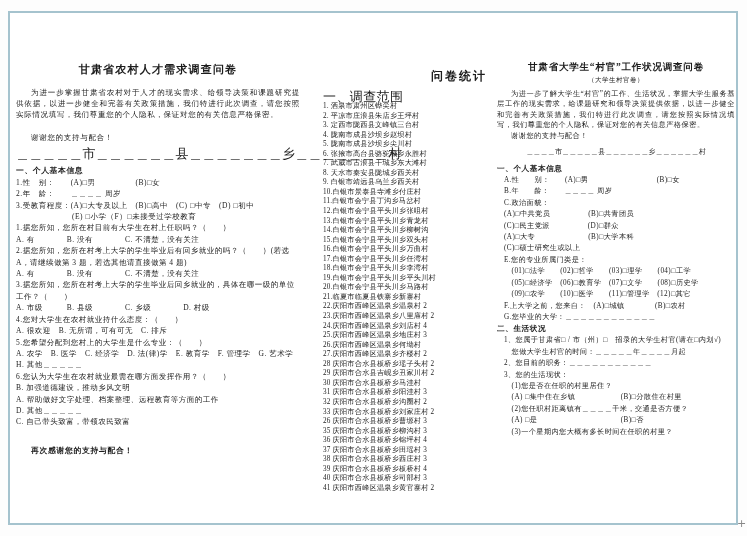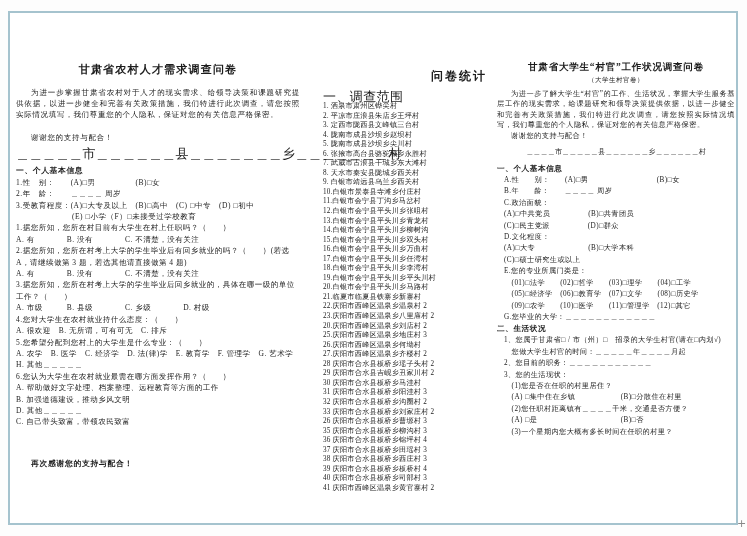--- a/index.html
+++ b/index.html
@@ -17,21 +17,21 @@
   .col2{left:323px;top:68px;width:166px;}
   .col3{left:497px;top:61px;width:238px;}
 
   
   .q-title{font-size:11px;font-weight:bold;text-align:center;letter-spacing:1.2px;margin-bottom:10px;}
   .q-intro{font-size:7.5px;letter-spacing:0.7px;line-height:11.2px;text-indent:15px;text-align:justify;margin-bottom:11px;}
   .q-thanks{font-size:7.5px;letter-spacing:0.7px;line-height:11.2px;text-indent:15px;}
   .q-loc{font-size:13px;line-height:11px;margin:5px 0 6px;text-align:center;white-space:nowrap;letter-spacing:0.3px;}
   .sec{font-size:7.8px;font-weight:bold;line-height:12px;letter-spacing:0.6px;}
   .line{font-size:7.5px;letter-spacing:0.5px;line-height:11.4px;}
-  .closing{font-size:7.8px;font-weight:bold;margin-top:30px;text-indent:15px;letter-spacing:0.7px;}
+  .closing{font-size:7.8px;font-weight:bold;margin-top:17px;text-indent:15px;letter-spacing:0.7px;}
 
   
   .stats-title{font-size:12px;font-weight:bold;text-align:right;letter-spacing:2px;margin-bottom:7px;padding-right:2px;}
   .stats-label{font-size:13px;line-height:10px;letter-spacing:0.4px;}
   .stats-item{font-size:7.2px;line-height:9.55px;letter-spacing:0.2px;white-space:nowrap;}
 
   
   .q-title3{font-size:9.5px;font-weight:bold;text-align:center;letter-spacing:0.8px;margin-bottom:2px;}
   .q-sub{font-size:6.5px;text-align:center;margin-bottom:4px;letter-spacing:0.5px;}
   .intro3{font-size:7.2px;letter-spacing:0.5px;line-height:10.4px;text-indent:14px;text-align:justify;}
@@ -67,22 +67,22 @@
       <div class="line">A. 有　　　　B. 没有　　　　C. 不清楚，没有关注</div>
       <div class="line">2.据您所知，您所在村考上大学的学生毕业后有回乡就业的吗？（　　）(若选 A，请继续做第 3 题，若选其他请直接做第 4 题)</div>
       <div class="line">A. 有　　　　B. 没有　　　　C. 不清楚，没有关注</div>
       <div class="line">3.据您所知，您所在村考上大学的学生毕业后回乡就业的，具体在哪一级的单位工作？（　　）</div>
       <div class="line">A. 市级　　　B. 县级　　　　C. 乡级　　　　D. 村级</div>
       <div class="line">4.您对大学生在农村就业持什么态度：（　　）</div>
       <div class="line">A. 很欢迎　B. 无所谓，可有可无　C. 排斥</div>
       <div class="line">5.您希望分配到您村上的大学生是什么专业：（　　）</div>
       <div class="line">A. 农学　B. 医学　C. 经济学　D. 法(律)学　E. 教育学　F. 管理学　G. 艺术学　H. 其他＿＿＿＿＿</div>
       <div class="line">6.您认为大学生在农村就业最需在哪方面发挥作用？（　　）</div>
+      <div class="line">B. 加强道德建设，推动乡风文明</div>
       <div class="line">A. 帮助做好文字处理、档案整理、远程教育等方面的工作</div>
-      <div class="line">B. 加强道德建设，推动乡风文明</div>
       <div class="line">D. 其他＿＿＿＿＿</div>
       <div class="line">C. 自己带头致富，带领农民致富</div>
     </div>
   <div class="closing">再次感谢您的支持与配合！</div>
 </div>
 
 <div class="col col2">
   <div class="stats-title">问卷统计</div>
   <div class="stats-label">一、调查范围</div>
   <div>
@@ -102,21 +102,21 @@
       <div class="stats-item">14.白银市会宁县平头川乡柳树沟</div>
       <div class="stats-item">15.白银市会宁县平头川乡双头村</div>
       <div class="stats-item">16.白银市会宁县平头川乡万曲村</div>
       <div class="stats-item">17.白银市会宁县平头川乡任湾村</div>
       <div class="stats-item">18.白银市会宁县平头川乡李湾村</div>
       <div class="stats-item">19.白银市会宁县平头川乡平头川村</div>
       <div class="stats-item">20.白银市会宁县平头川乡马路村</div>
       <div class="stats-item">21.临夏市临夏县铁寨乡新寨村</div>
       <div class="stats-item">22.庆阳市西峰区温泉乡温泉村 2</div>
       <div class="stats-item">23.庆阳市西峰区温泉乡八里庙村 2</div>
-      <div class="stats-item">20.庆阳市西峰区温泉乡刘店村 2</div>
+      <div class="stats-item">24.庆阳市西峰区温泉乡刘店村 4</div>
       <div class="stats-item">25.庆阳市西峰区温泉乡地庄村 3</div>
       <div class="stats-item">26.庆阳市西峰区温泉乡何坳村</div>
       <div class="stats-item">27.庆阳市西峰区温泉乡齐楼村 2</div>
       <div class="stats-item">28 庆阳市合水县板桥乡瑶子头村 2</div>
       <div class="stats-item">29 庆阳市合水县吉岘乡丑家川村 2</div>
       <div class="stats-item">30 庆阳市合水县板桥乡马洼村</div>
       <div class="stats-item">31 庆阳市合水县板桥乡阳洼村 3</div>
       <div class="stats-item">32 庆阳市合水县板桥乡沟圈村 2</div>
       <div class="stats-item">33 庆阳市合水县板桥乡刘家庄村 2</div>
       <div class="stats-item">26 庆阳市合水县板桥乡曹塬村 3</div>
@@ -136,27 +136,27 @@
   <div class="intro3">为进一步了解大学生“村官”的工作、生活状况，掌握大学生服务基层工作的现实需求，给课题研究和领导决策提供依据，以进一步健全和完善有关政策措施，我们特进行此次调查，请您按照实际情况填写，我们尊重您的个人隐私，保证对您的有关信息严格保密。</div>
   <div class="thanks3">谢谢您的支持与配合！</div>
   <div class="loc3">＿＿＿＿市＿＿＿＿＿县＿＿＿＿＿＿乡＿＿＿＿＿＿村</div>
   <div class="sec3">一、个人基本信息</div>
   <div>
       <div class="line3">A.性　　别：　　(A)□男　　　　　　　　　(B)□女</div>
       <div class="line3">B.年　　龄：　　＿＿＿＿ 周岁</div>
       <div class="line3">C.政治面貌：</div>
       <div class="line3">(A)□中共党员　　　　　(B)□共青团员</div>
       <div class="line3">(C)□民主党派　　　　　(D)□群众</div>
-      <div class="line3">D.文化程度：</div>
       <div class="line3">(A)□大专　　　　　　　(B)□大学本科</div>
       <div class="line3">(C)□硕士研究生或以上</div>
       <div class="line3">E.您的专业所属门类是：</div>
       <div class="line3">　(01)□法学　　(02)□哲学　　(03)□理学　　(04)□工学</div>
       <div class="line3">　(05)□经济学　(06)□教育学　(07)□文学　　(08)□历史学</div>
       <div class="line3">　(09)□农学　　(10)□医学　　(11)□管理学　(12)□其它</div>
+      <div class="line3">F.上大学之前，您来自：　(A)□城镇　　　　(B)□农村</div>
       <div class="line3">G.您毕业的大学：＿＿＿＿＿＿＿＿＿＿＿＿</div>
     </div>
   <div class="sec3">二、生活状况</div>
   <div>
       <div class="line3">1、您属于甘肃省□ / 市（州）□　招录的大学生村官(请在□内划√)</div>
       <div class="line3">　您做大学生村官的时间：＿＿＿＿＿年＿＿＿＿月起</div>
       <div class="line3">2、您目前的职务：＿＿＿＿＿＿＿＿＿＿＿</div>
       <div class="line3">3、您的生活现状：</div>
       <div class="line3">　(1)您是否在任职的村里居住？</div>
       <div class="line3">　(A) □集中住在乡镇　　　　　　(B)□分散住在村里</div>

